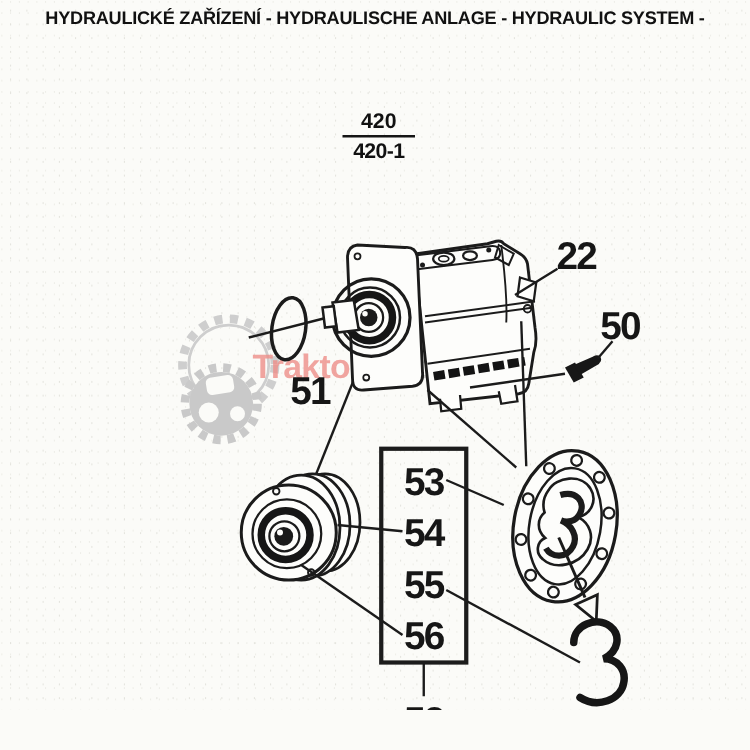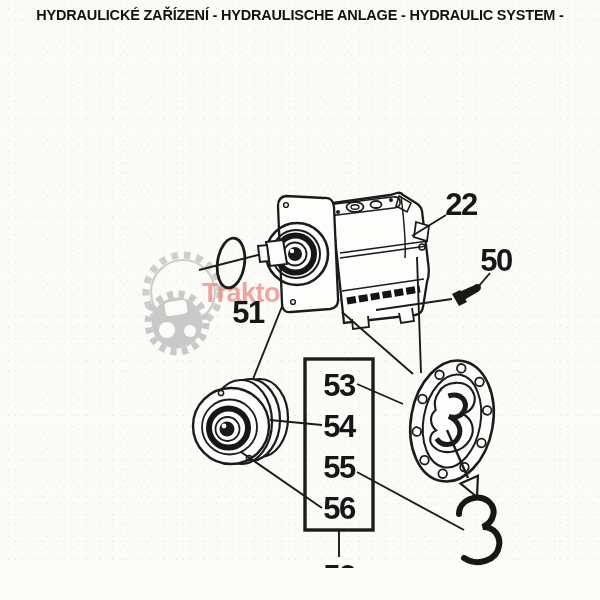--- a/index.html
+++ b/index.html
@@ -23,20 +23,24 @@
 </style>
 </head>
 <body>
 
 <div class="page">
 
   <div class="title">
     <div>HYDRAULICKÉ ZAŘÍZENÍ - HYDRAULISCHE ANLAGE - HYDRAULIC SYSTEM -</div>
   </div>
 
+  <div class="frac">
+    <span class="num">420</span>
+    <span class="den">420-1</span>
+  </div>
 
   <svg width="600" height="600" viewBox="0 0 600 600">
 
     <g>
       <circle cx="183" cy="292" r="37" fill="none" stroke="#cecece" stroke-width="7" stroke-dasharray="6.5 6"></circle>
       <circle cx="183" cy="292" r="32" fill="none" stroke="#cecece" stroke-width="2.2"></circle>
       <circle cx="177" cy="323" r="29" fill="none" stroke="#c9c9c9" stroke-width="7" stroke-dasharray="6 5.5"></circle>
       <circle cx="177" cy="323" r="25.5" fill="#c9c9c9"></circle>
       <rect x="165" y="301" width="22" height="14" rx="4" fill="#fbfbf8" transform="rotate(-9 176 308)"></rect>
       <circle cx="167" cy="330" r="8" fill="#fbfbf8"></circle>

